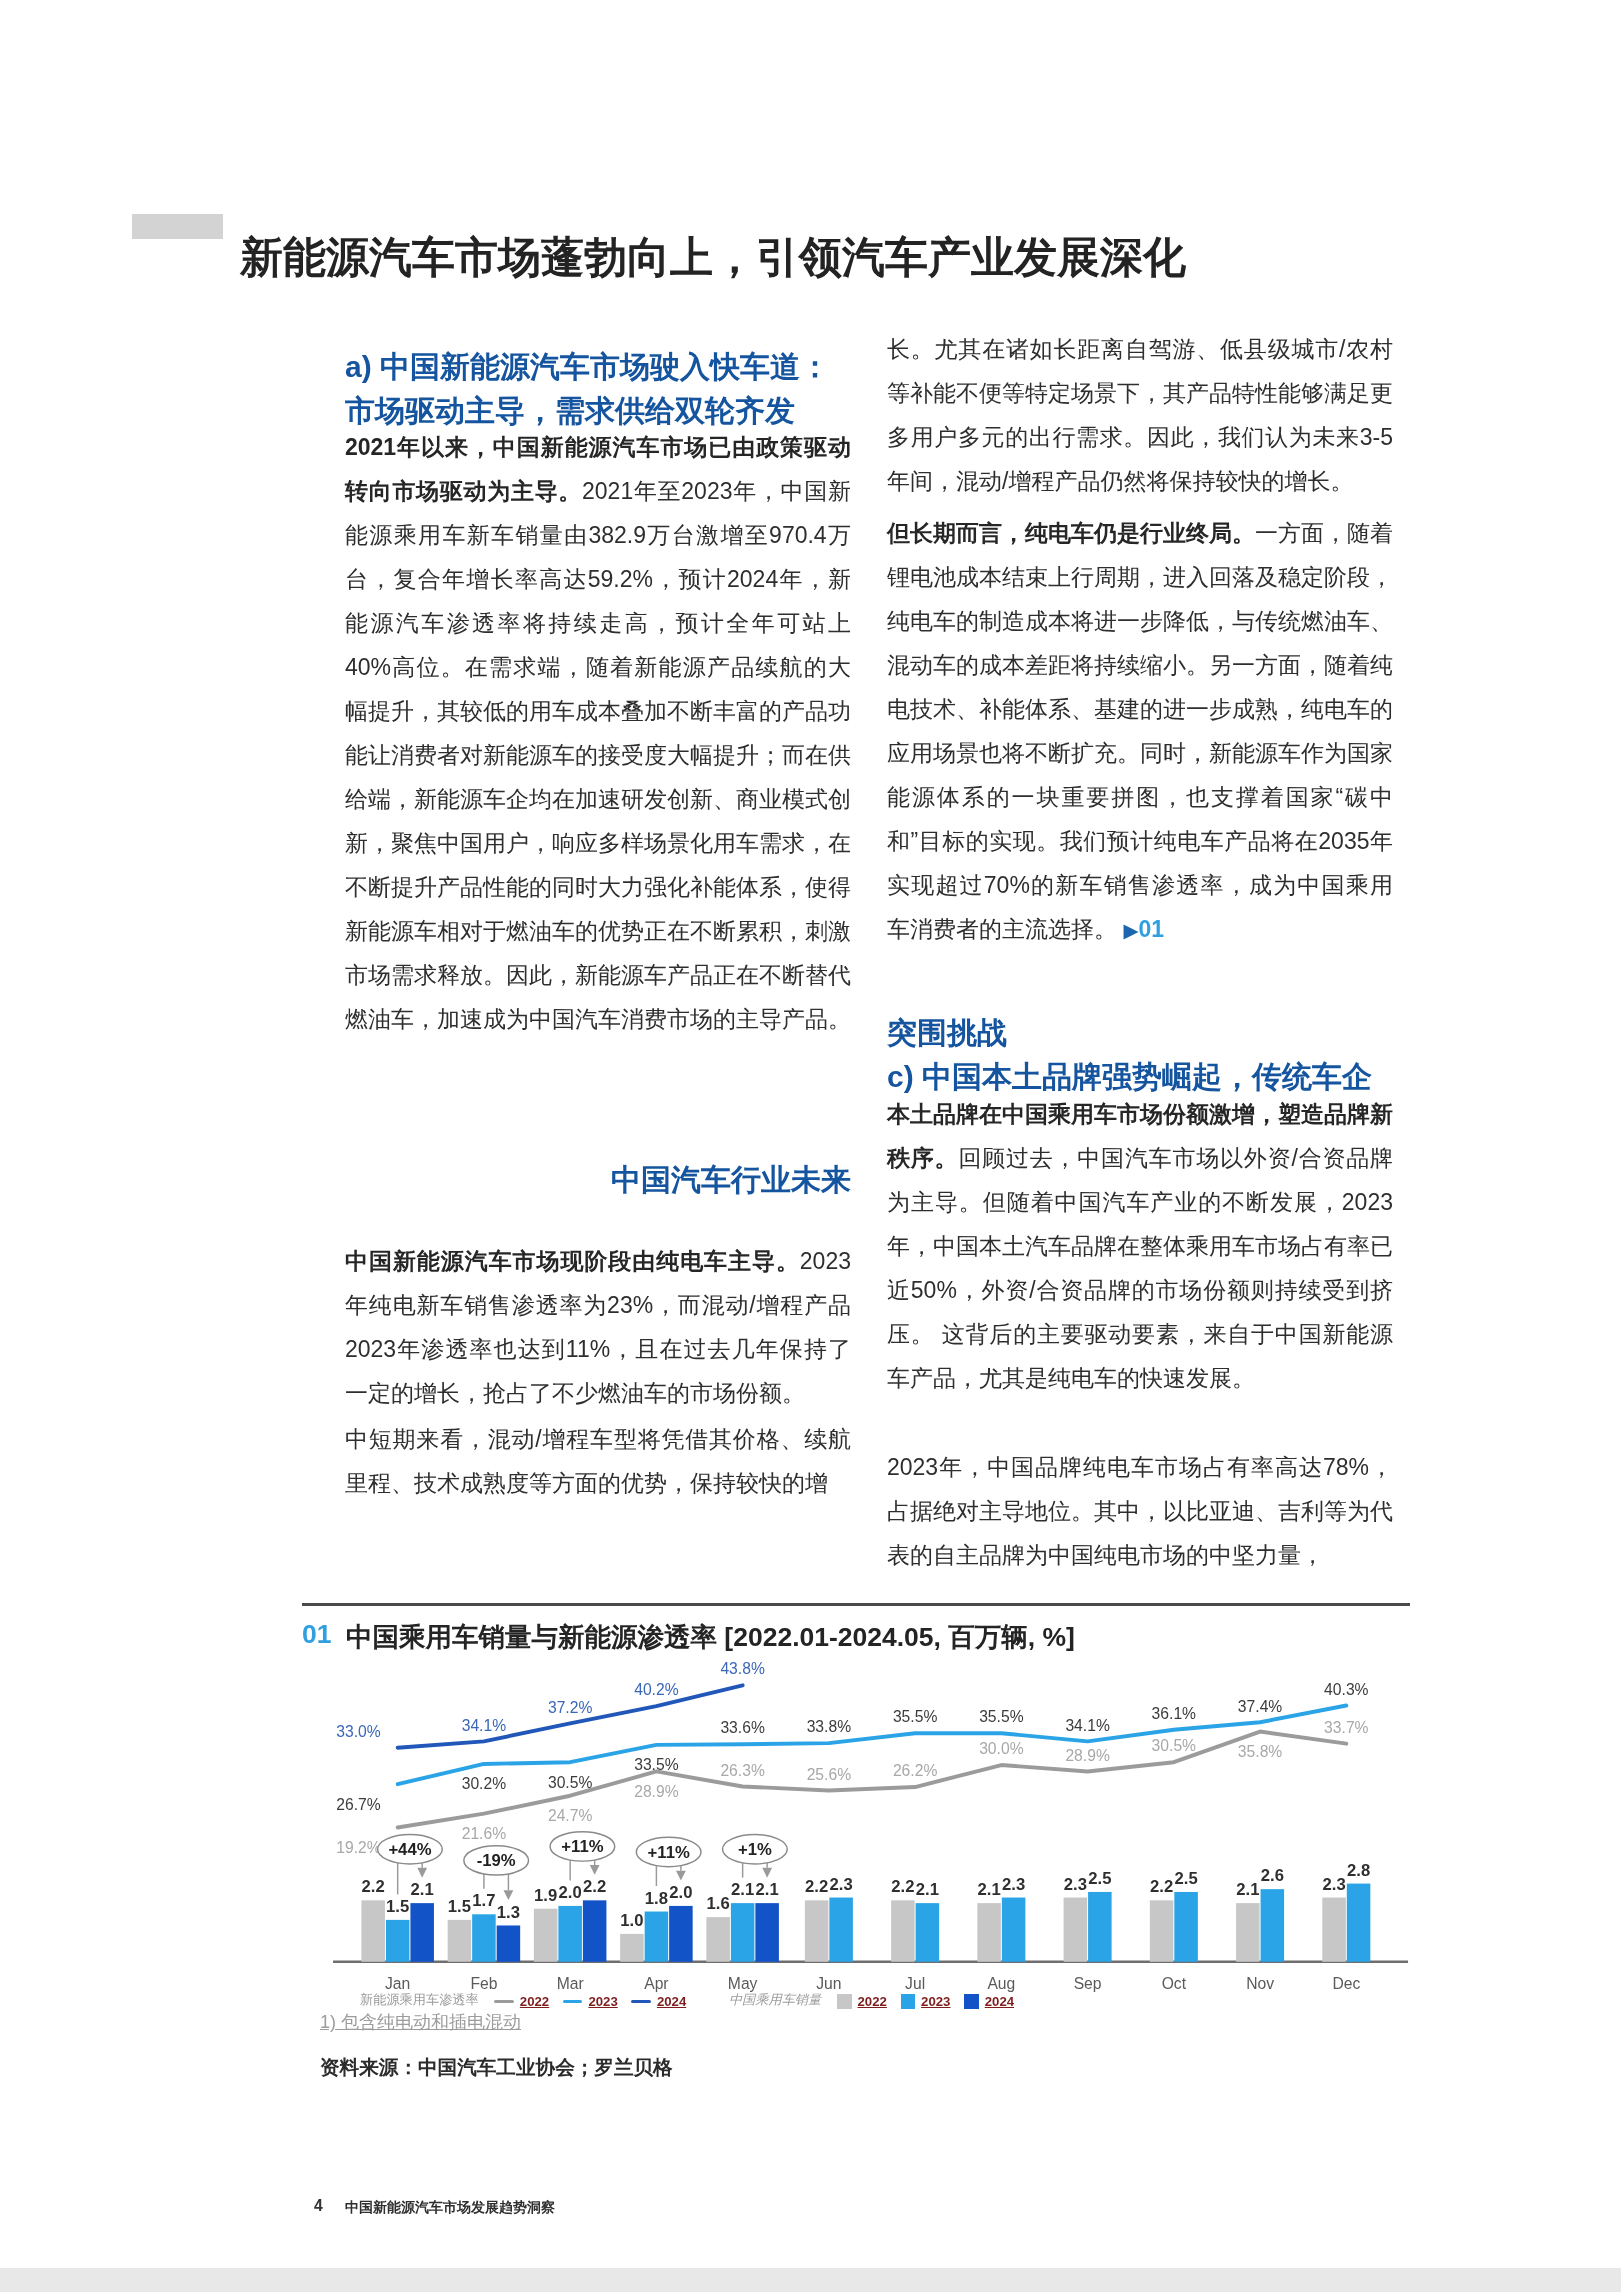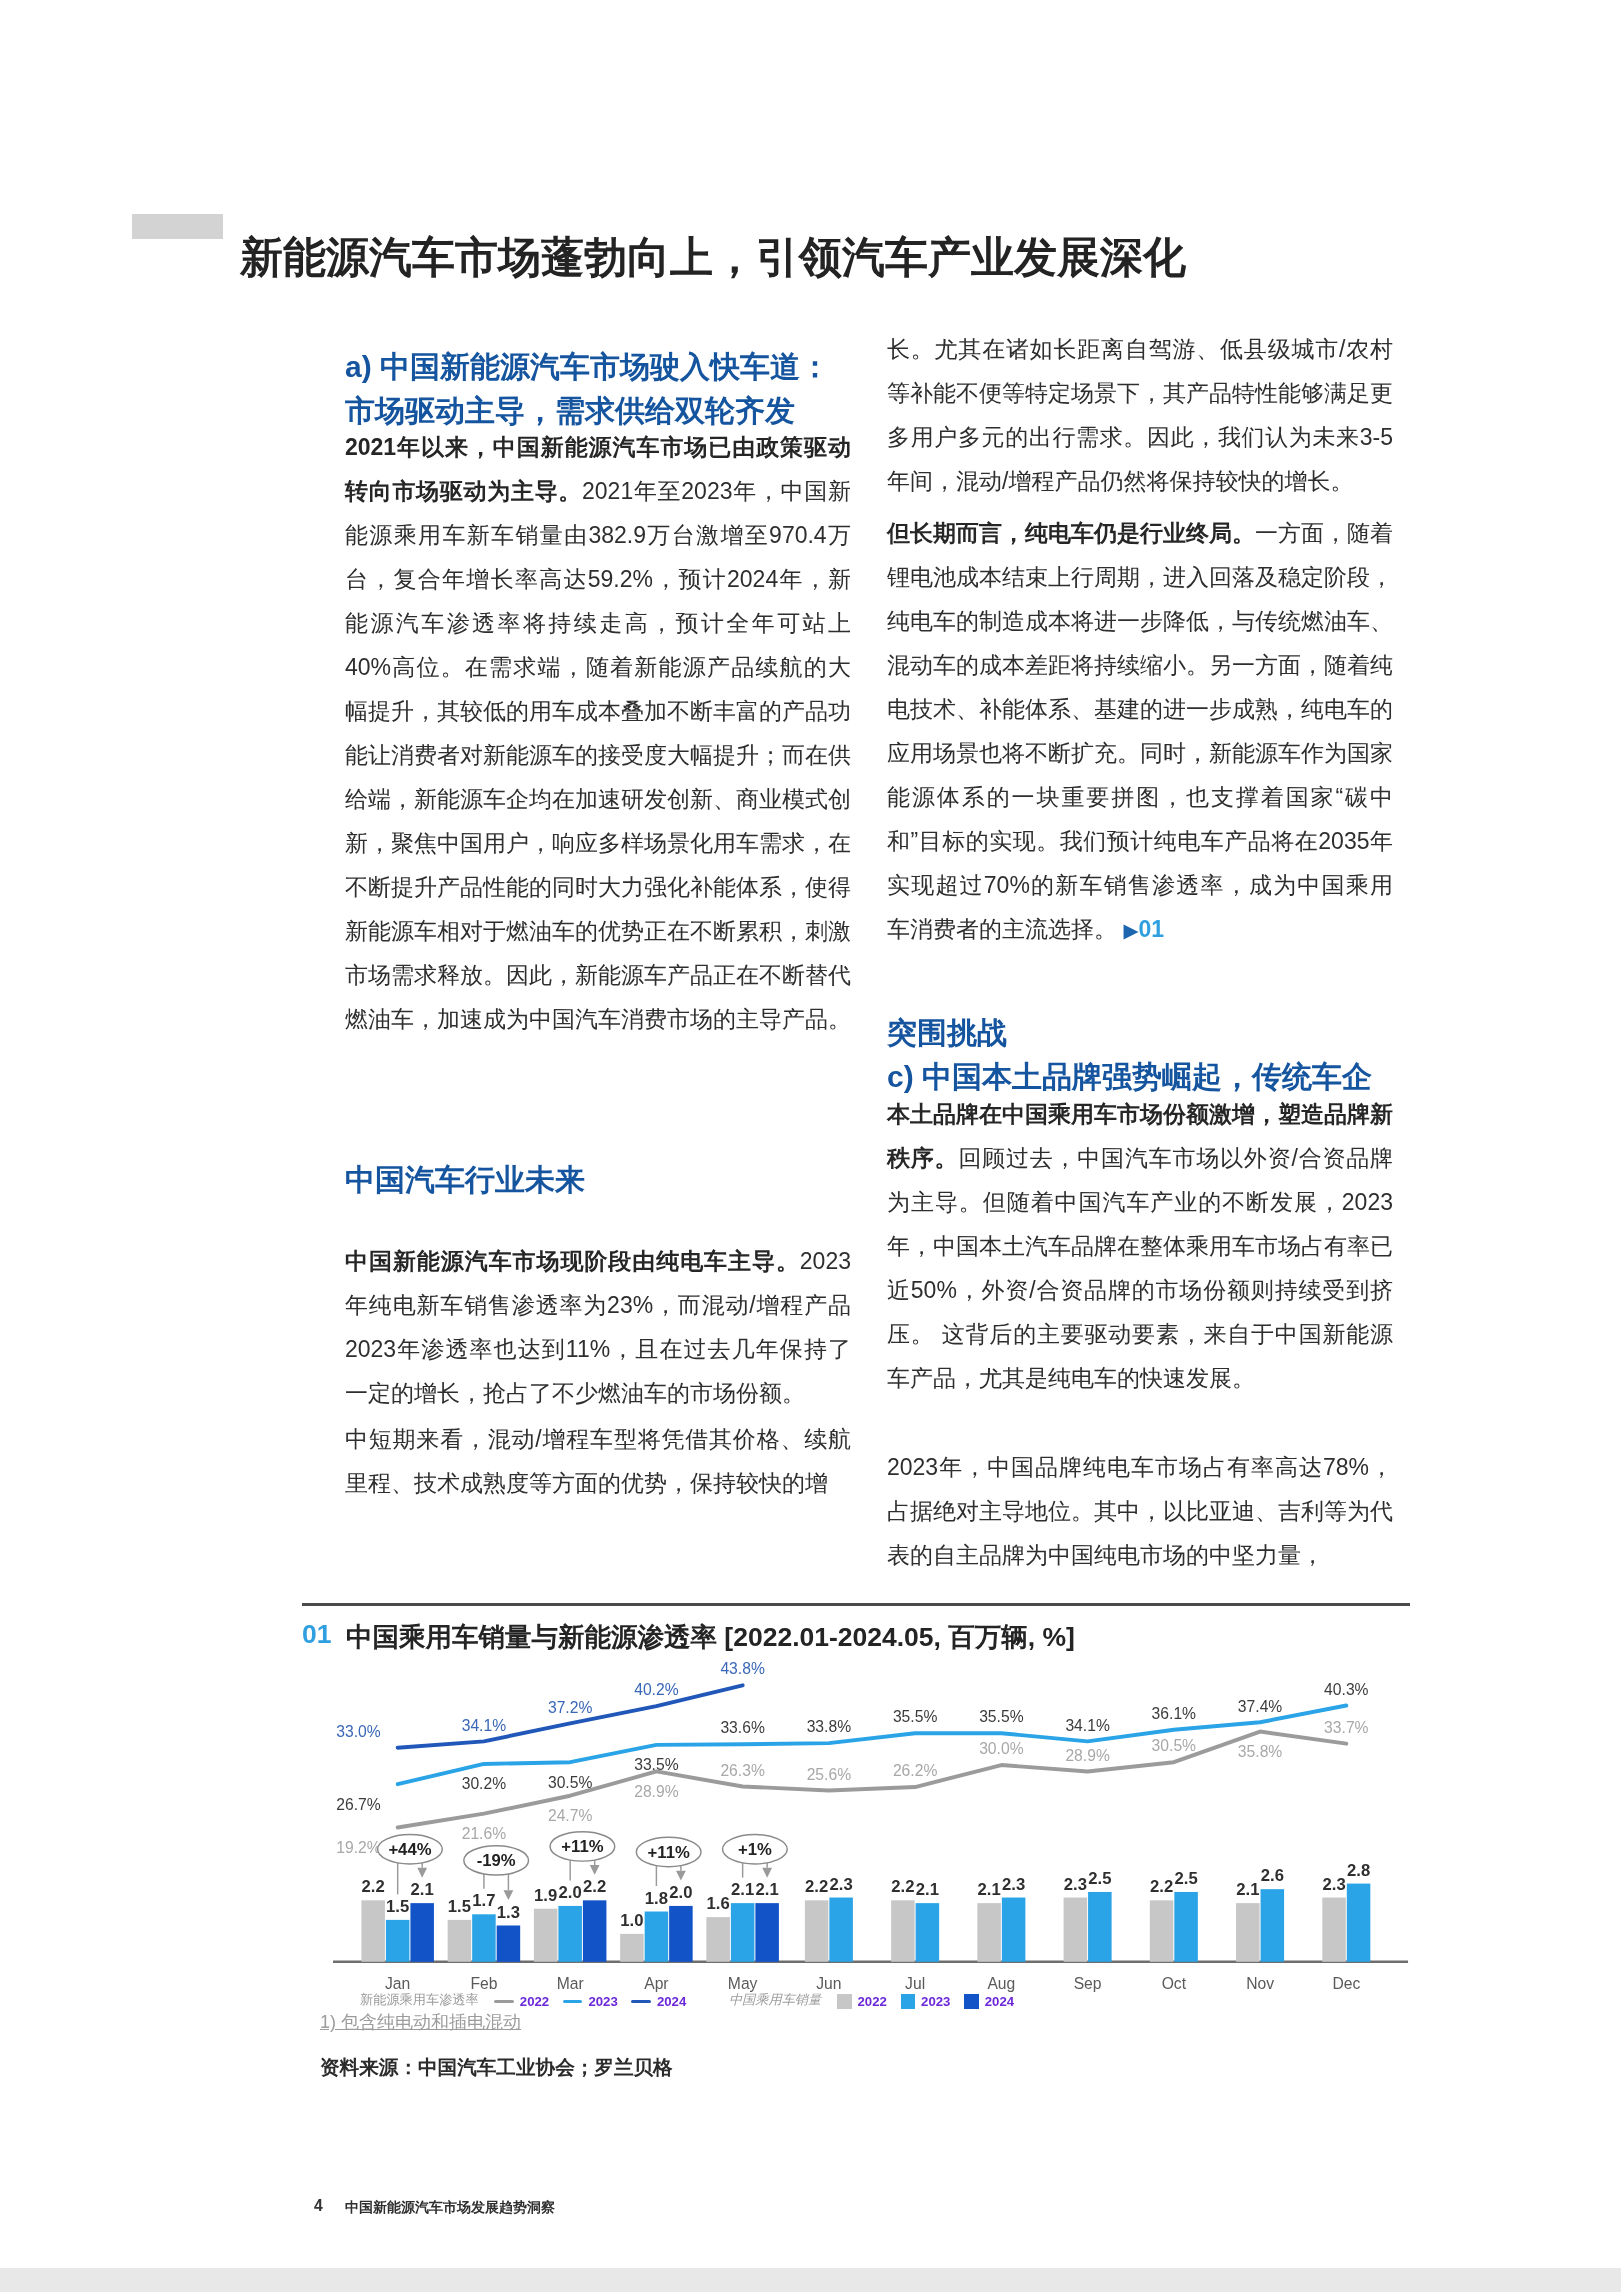--- a/index.html
+++ b/index.html
@@ -24,21 +24,21 @@
   .chart-title{left:346px;top:1619px;width:1068px;font-size:26.5px;font-weight:700;color:#242424;}
   .chart-svg{left:333px;top:1656px;}
   .bar-lbl{font-family:"Liberation Sans","DejaVu Sans",sans-serif;font-size:17px;font-weight:700;fill:#2f2f2f;}
   .month-lbl{font-family:"Liberation Sans","DejaVu Sans",sans-serif;font-size:16px;fill:#5a5a5a;}
   .line-lbl{font-family:"Liberation Sans","DejaVu Sans",sans-serif;font-size:16px;}
   .ann-lbl{font-family:"Liberation Sans","DejaVu Sans",sans-serif;font-size:17px;font-weight:700;fill:#222;}
   
   .legend{left:360px;top:1991px;display:flex;align-items:flex-end;font-size:13.2px;color:#2f2f2f;white-space:nowrap;}
   .lg-label{color:#9b9b9b;margin-right:15.7px;}
   .lg-label.second{margin-left:29px;font-style:italic;}
-  .lg-item{display:flex;align-items:center;margin-right:13.7px;font-weight:700;color:#6d28d9;}
+  .lg-item{display:flex;align-items:center;margin-right:13.7px;font-weight:700;color:#7f1d1d;text-decoration:underline;}
   .lg-line{display:inline-block;width:19.6px;height:3.9px;border-radius:2px;margin-right:5.9px;}
   .lg-sq{display:inline-block;width:14.7px;height:14.7px;margin-right:5.9px;}
   .footnote{left:320px;top:2010px;font-size:18px;color:#9c9c9c;text-decoration:underline;}
   .source{left:320px;top:2054px;font-size:19.6px;font-weight:600;color:#2b2b2b;}
   
   .pageno{left:314px;top:2197px;font-size:15.7px;font-weight:700;color:#333;}
   .doc-name{left:345px;top:2199px;font-size:14px;font-weight:700;color:#2f2f2f;}
 </style>
 </head>
 <body>
@@ -50,21 +50,21 @@
 
   <h2 class="abs lc sec-head" style="top:320px;">
     <span style="display:block;">a) 中国新能源汽车市场驶入快车道：</span>
     <span style="display:block;">市场驱动主导，需求供给双轮齐发</span>
   </h2>
   <div class="abs lc body-p" style="top:425px;">
     <p><b>2021年以来，中国新能源汽车市场已由政策驱动转向市场驱动为主导。</b><span>2021年至2023年，中国新能源乘用车新车销量由382.9万台激增至970.4万台，复合年增长率高达59.2%，预计2024年，新能源汽车渗透率将持续走高，预计全年可站上40%高位。在需求端，随着新能源产品续航的大幅提升，其较低的用车成本叠加不断丰富的产品功能让消费者对新能源车的接受度大幅提升；而在供给端，新能源车企均在加速研发创新、商业模式创新，聚焦中国用户，响应多样场景化用车需求，在不断提升产品性能的同时大力强化补能体系，使得新能源车相对于燃油车的优势正在不断累积，刺激市场需求释放。因此，新能源车产品正在不断替代燃油车，加速成为中国汽车消费市场的主导产品。</span></p>
   </div>
 
   <h2 class="abs lc sec-head" style="top:1133px;">
-    <span style="display:block;">中国汽车行业未来</span>
+    <span style="display:block;text-align:right;">中国汽车行业未来</span>
   </h2>
   <div class="abs lc body-p" style="top:1239px;">
     <p><b>中国新能源汽车市场现阶段由纯电车主导。</b><span>2023年纯电新车销售渗透率为23%，而混动/增程产品2023年渗透率也达到11%，且在过去几年保持了一定的增长，抢占了不少燃油车的市场份额。</span></p>
     <p style="margin-top:2px;">中短期来看，混动/增程车型将凭借其价格、续航里程、技术成熟度等方面的优势，保持较快的增</p>
   </div>
 
   <div class="abs rc body-p" style="top:327px;">长。尤其在诸如长距离自驾游、低县级城市/农村等补能不便等特定场景下，其产品特性能够满足更多用户多元的出行需求。因此，我们认为未来3-5年间，混动/增程产品仍然将保持较快的增长。</div>
 
   <div class="abs rc body-p" style="top:511px;">
     <p><b>但长期而言，纯电车仍是行业终局。</b><span>一方面，随着锂电池成本结束上行周期，进入回落及稳定阶段，纯电车的制造成本将进一步降低，与传统燃油车、混动车的成本差距将持续缩小。另一方面，随着纯电技术、补能体系、基建的进一步成熟，纯电车的应用场景也将不断扩充。同时，新能源车作为国家能源体系的一块重要拼图，也支撑着国家“碳中和”目标的实现。我们预计纯电车产品将在2035年实现超过70%的新车销售渗透率，成为中国乘用车消费者的主流选择。</span>

